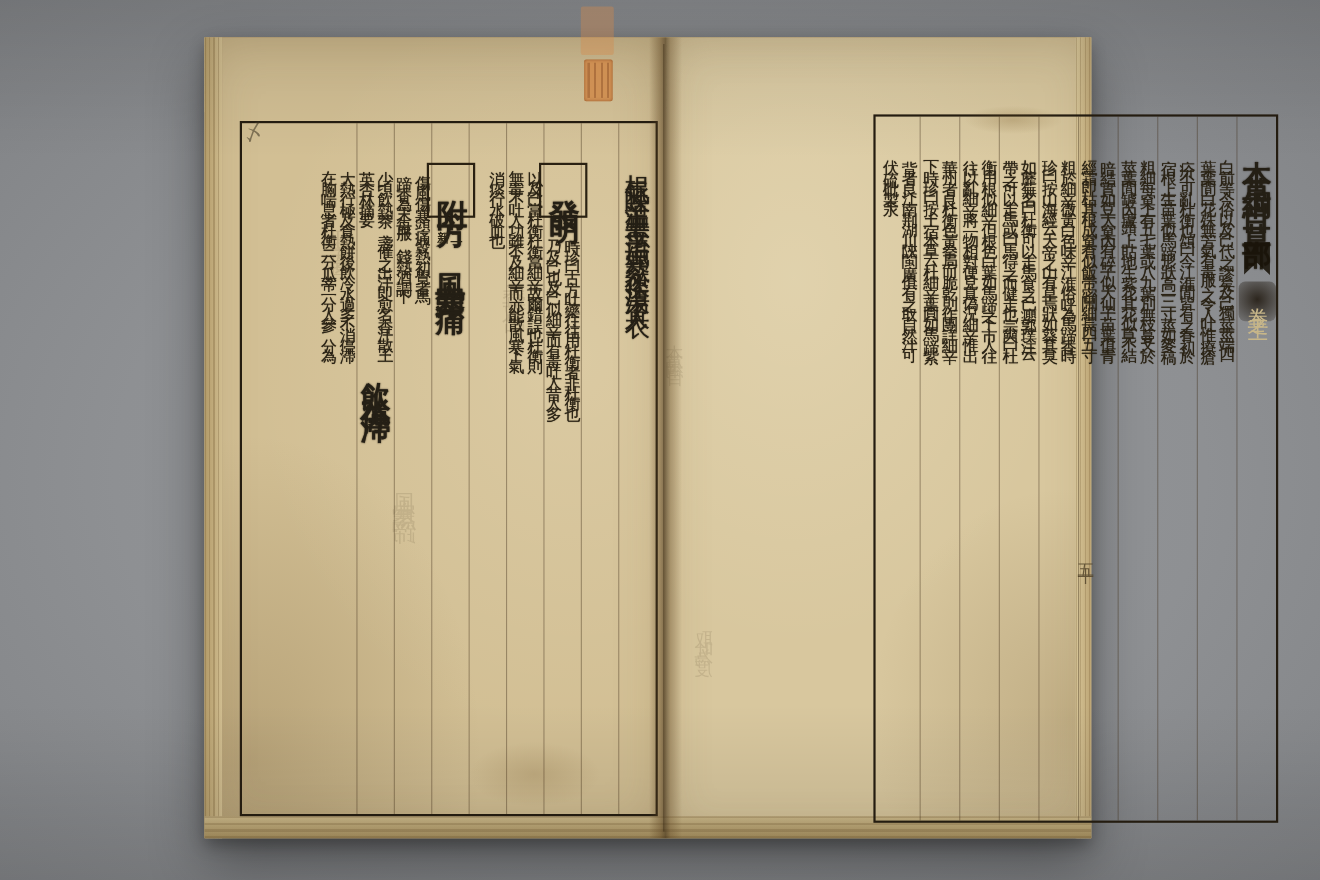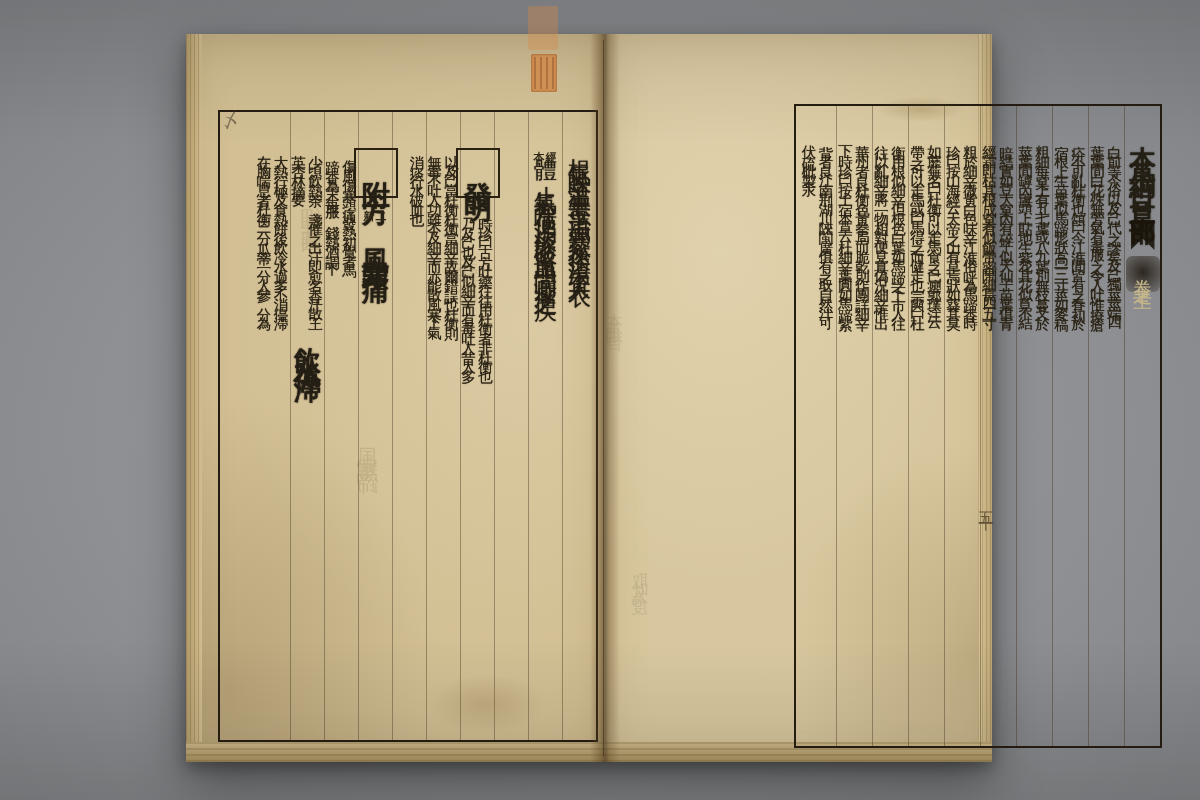--- a/index.html
+++ b/index.html
@@ -106,26 +106,20 @@
 <div class="stage">
 
   <div class="book">
 
     <div class="page page-left">
       <div class="frame frame-left" id="left-cols">
           <div class="col col-l">
             <div class="seg-gap" style="height: 14px;"></div>
             <div class="vtext seg-big">根氣味辛温無毒主治風寒欬逆作浴湯香人衣</div>
           </div>
-          <div class="col col-l">
-            <div class="seg-gap" style="height: 14px;"></div>
-            <div class="vtext seg-big">體</div>
-            <div class="seg-note">本經</div>
-            <div class="vtext seg-big">止氣奔喘促消痰飲破留血項間癭瘤之疾</div>
-          </div>
           <div class="col col-l"></div>
           <div class="col col-l">
             <div class="seg-gap" style="height: 18px;"></div>
             <div class="vtext seg-hdr">發明</div>
             <div class="seg-sm2">
               <div class="sub">時珍曰古方吐藥往往用杜衡者非杜衡也</div>
               <div class="sub">乃及己也及己似細辛而有毒吐人昔人多</div>
             </div>
           </div>
           <div class="col col-l">

